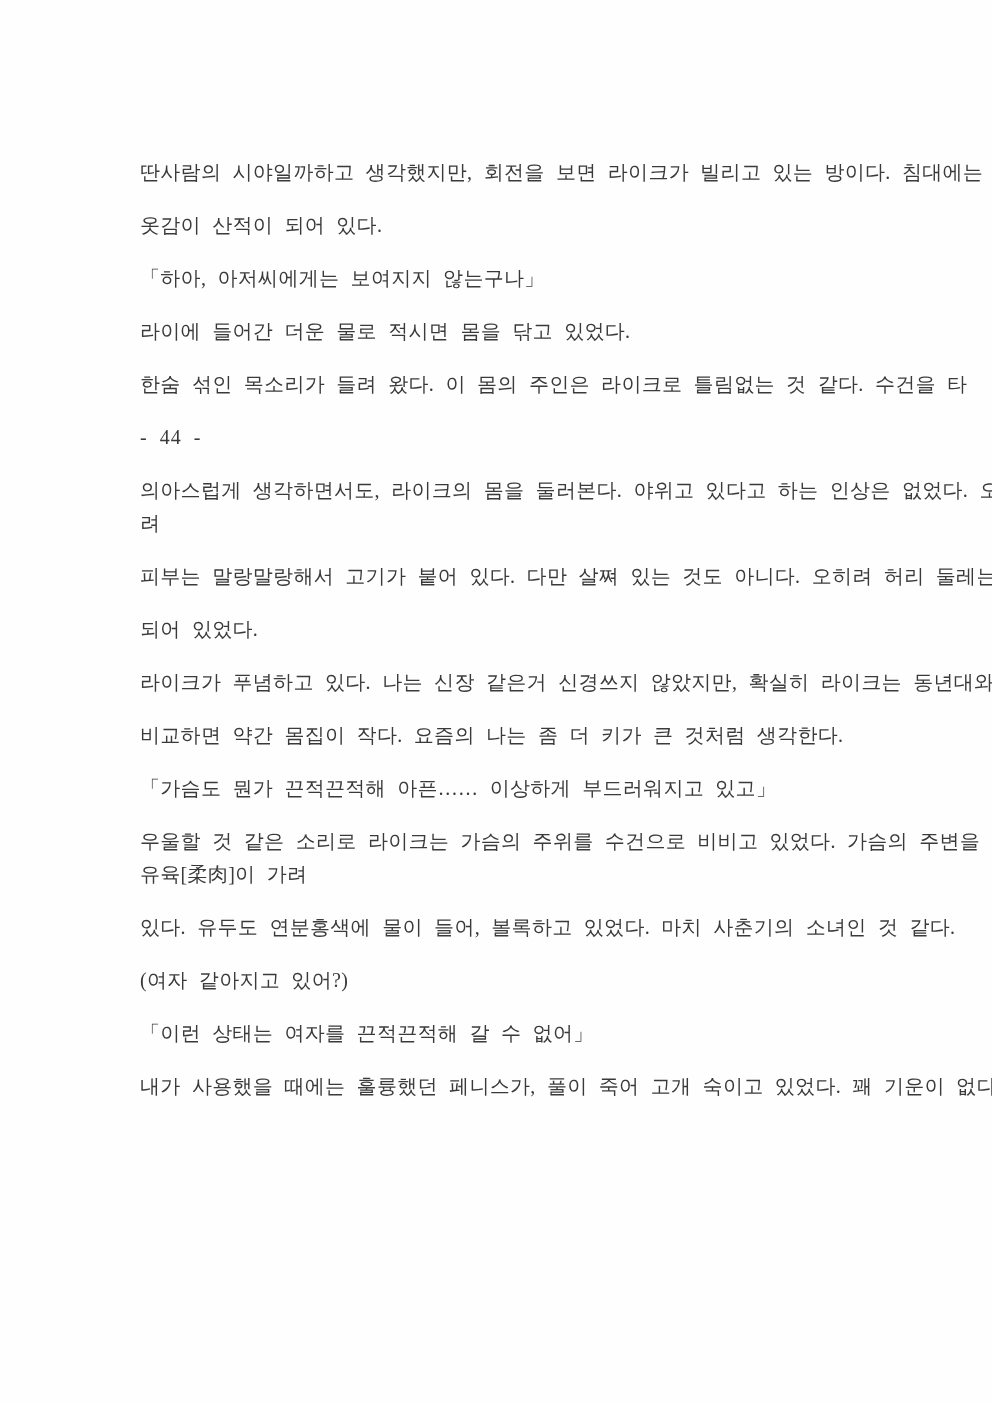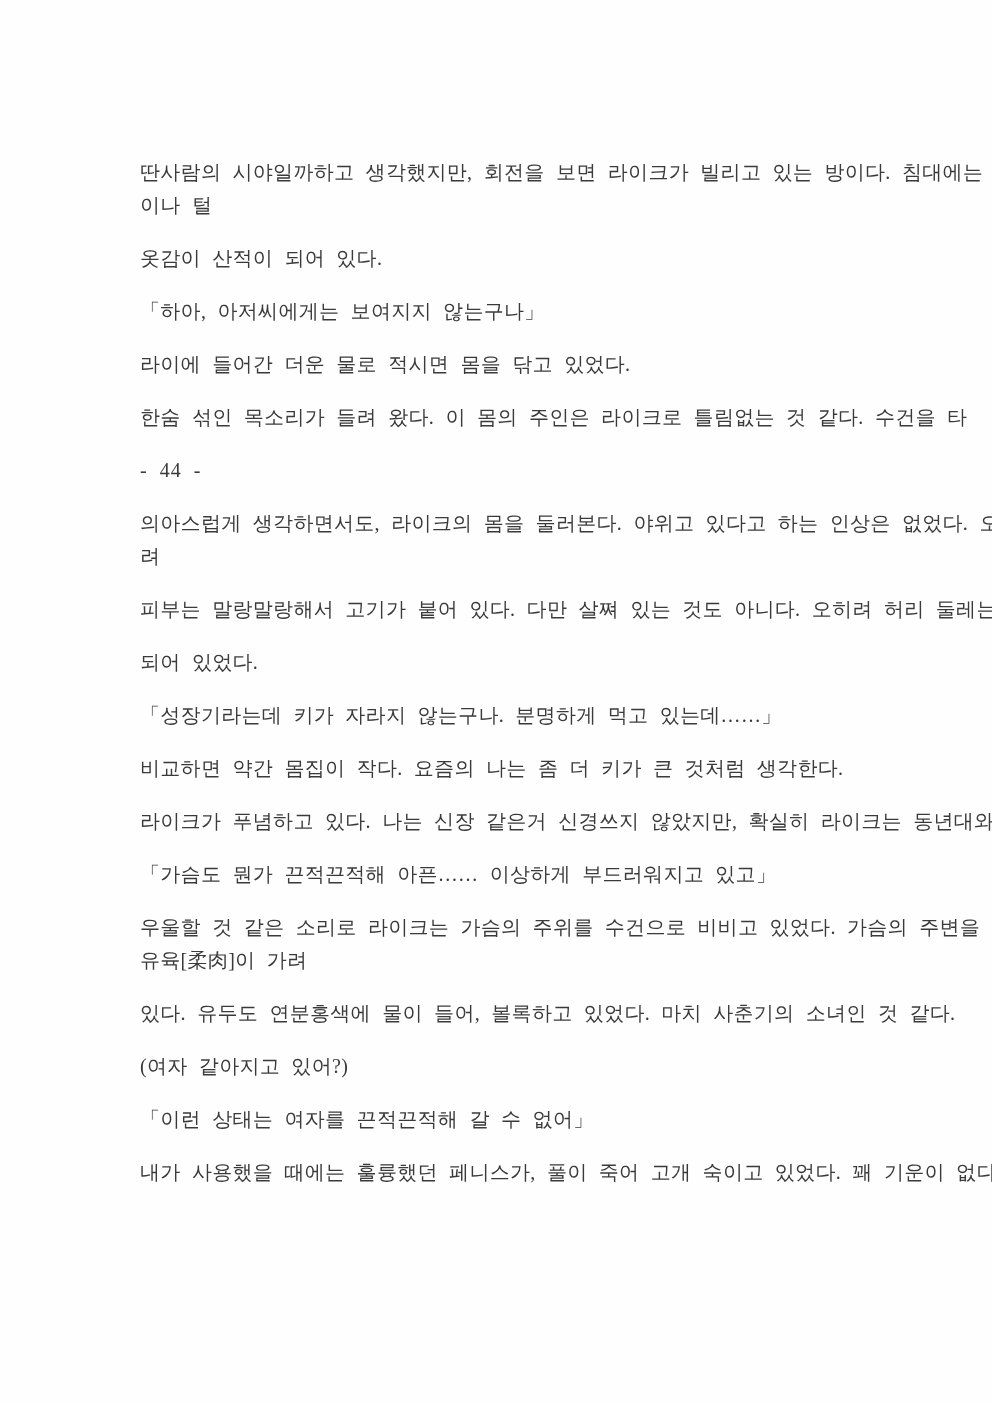--- a/index.html
+++ b/index.html
@@ -39,21 +39,20 @@
     letter-spacing: 1px;
   }
 </style>
 </head>
 <body>
 
 <div class="page">
   <div class="text-content">
       <div class="para">
         <span class="line">딴사람의 시야일까하고 생각했지만, 회전을 보면 라이크가 빌리고 있는 방이다. 침대에는 옷</span>
-        <span class="line">이나 털</span>
       </div>
       <div class="para">
         <span class="line">옷감이 산적이 되어 있다.</span>
       </div>
       <div class="para">
         <span class="line">「하아, 아저씨에게는 보여지지 않는구나」</span>
       </div>
       <div class="para">
         <span class="line">라이에 들어간 더운 물로 적시면 몸을 닦고 있었다.</span>
       </div>
@@ -67,27 +66,24 @@
         <span class="line">의아스럽게 생각하면서도, 라이크의 몸을 둘러본다. 야위고 있다고 하는 인상은 없었다. 오히</span>
         <span class="line">려</span>
       </div>
       <div class="para">
         <span class="line">피부는 말랑말랑해서 고기가 붙어 있다. 다만 살쪄 있는 것도 아니다. 오히려 허리 둘레는 가</span>
       </div>
       <div class="para">
         <span class="line">되어 있었다.</span>
       </div>
       <div class="para">
-        <span class="line">「성장기라는데 키가 자라지 않는구나. 분명하게 먹고 있는데……」</span>
+        <span class="line">라이크가 푸념하고 있다. 나는 신장 같은거 신경쓰지 않았지만, 확실히 라이크는 동년대와</span>
       </div>
       <div class="para">
         <span class="line">비교하면 약간 몸집이 작다. 요즘의 나는 좀 더 키가 큰 것처럼 생각한다.</span>
-      </div>
-      <div class="para">
-        <span class="line">라이크가 푸념하고 있다. 나는 신장 같은거 신경쓰지 않았지만, 확실히 라이크는 동년대와</span>
       </div>
       <div class="para">
         <span class="line">「가슴도 뭔가 끈적끈적해 아픈…… 이상하게 부드러워지고 있고」</span>
       </div>
       <div class="para">
         <span class="line">우울할 것 같은 소리로 라이크는 가슴의 주위를 수건으로 비비고 있었다. 가슴의 주변을 얇은</span>
         <span class="line">유육[柔肉]이 가려</span>
       </div>
       <div class="para">
         <span class="line">있다. 유두도 연분홍색에 물이 들어, 볼록하고 있었다. 마치 사춘기의 소녀인 것 같다.</span>

